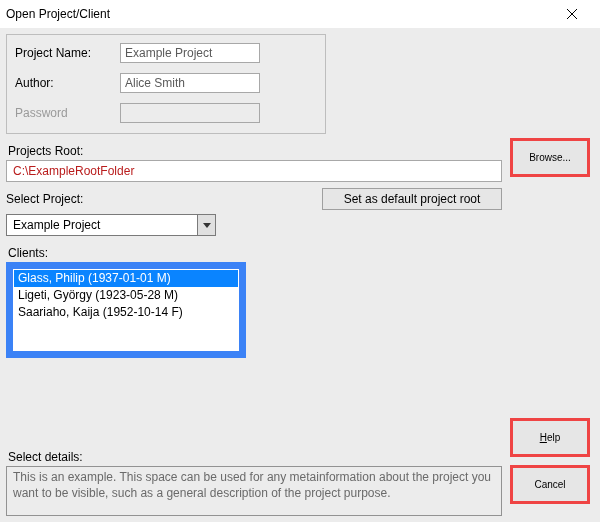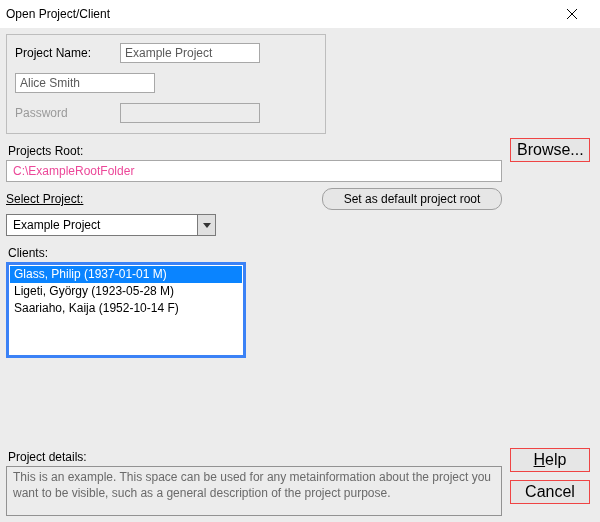--- a/index.html
+++ b/index.html
@@ -90,21 +90,21 @@
     margin: 0 0 2px 2px;
   }
   .root-input {
     width: 100%;
     height: 22px;
     border: 1px solid #a8a8a8;
     background: #fff;
     padding: 2px 6px;
     font-family: inherit;
     font-size: 12px;
-    color: #ec4899;
+    color: #b91c1c;
   }
   .row-flex {
     display: flex;
     justify-content: space-between;
     align-items: center;
     margin: 6px 0 4px 0;
   }
   .combo {
     width: 210px;
     height: 22px;
@@ -134,21 +134,21 @@
     height: 22px;
     padding: 0 14px;
     border: 1px solid #9f9f9f;
     background: #e6e6e6;
     font-family: inherit;
     font-size: 12px;
     cursor: default;
     white-space: nowrap;
   }
   .listbox {
-    border: 3px solid #3b82f6;
+    border: 7px solid #3b82f6;
     background: #fff;
     height: 96px;
     padding: 1px;
     font-size: 12px;
     overflow: hidden;
     width: 240px;
   }
   .list-item {
     padding: 1px 4px;
     white-space: nowrap;
@@ -165,26 +165,26 @@
     height: 50px;
     padding: 3px 6px;
     font-family: inherit;
     font-size: 12px;
     color: #6a6a6a;
     resize: none;
     overflow: hidden;
     line-height: 1.3;
   }
   .side-btn {
-    height: 24px;
+    height: 39px;
     width: 80px;
-    border: 1px solid #ef4444;
+    border: 3px solid #ef4444;
     background: #e6e6e6;
     font-family: inherit;
-    font-size: 16px;
+    font-size: 10px;
     cursor: default;
     margin-bottom: 8px;
   }
   .side-btn .accel { text-decoration: underline; }
   .side-spacer-top { height: 104px; }
   .side-spacer-mid { flex: 1 1 auto; }
 </style>
 </head>
 <body>
 
@@ -202,52 +202,53 @@
 
   <div class="client-area">
     <div class="main-col">
 
       <div class="group fields-group" style="width:320px;">
         <div class="field-row">
           <span class="field-label">Project Name:</span>
           <input class="text-input readonlylike" type="text" value="Example Project" style="">
         </div>
         <div class="field-row">
+          <span class="field-label">Author:</span>
           <input class="text-input readonlylike" type="text" value="Alice Smith" style="">
         </div>
         <div class="field-row">
           <span class="field-label disabled">Password</span>
           <input class="text-input" type="password" disabled="" value="" style="">
         </div>
       </div>
 
       <div class="sec-label">Projects Root:</div>
       <input class="root-input" type="text" value="C:\ExampleRootFolder" style="">
 
       <div class="row-flex">
-        <span class="sec-label" style="margin:0;text-decoration:underline;">Select Project:</span>
-        <button class="wide-btn" style="width:180px;border-radius:10px;">Set as default project root</button>
+        <span class="sec-label" style="margin:0;">Select Project:</span>
+        <button class="wide-btn" style="width:180px;">Set as default project root</button>
       </div>
       <div class="combo">
         <span>Example Project</span>
         <div class="arrow-btn">
           <div class="arrow-down"></div>
         </div>
       </div>
 
       <div class="sec-label" style="margin-top:10px;">Clients:</div>
       <div class="listbox">
         <div class="list-item selected">Glass, Philip (1937-01-01 M)</div>
         <div class="list-item">Ligeti, György (1923-05-28 M)</div>
         <div class="list-item">Saariaho, Kaija (1952-10-14 F)</div>
       </div>
 
       <div style="flex:1 1 auto;"></div>
 
-      <div class="sec-label">Project details:</div>
+      <div class="sec-label">Select details:</div>
       <textarea class="details-box" readonly="" style="">This is an example. This space can be used for any metainformation about the project you want to be visible, such as a general description of the project purpose.</textarea>
 
     </div>
 
     <div class="side-col">
       <div class="side-spacer-top"></div>
       <button class="side-btn">Browse...</button>
       <div class="side-spacer-mid"></div>
       <button class="side-btn"><span class="accel">H</span><span>elp</span></button>
       <button class="side-btn">Cancel</button>

